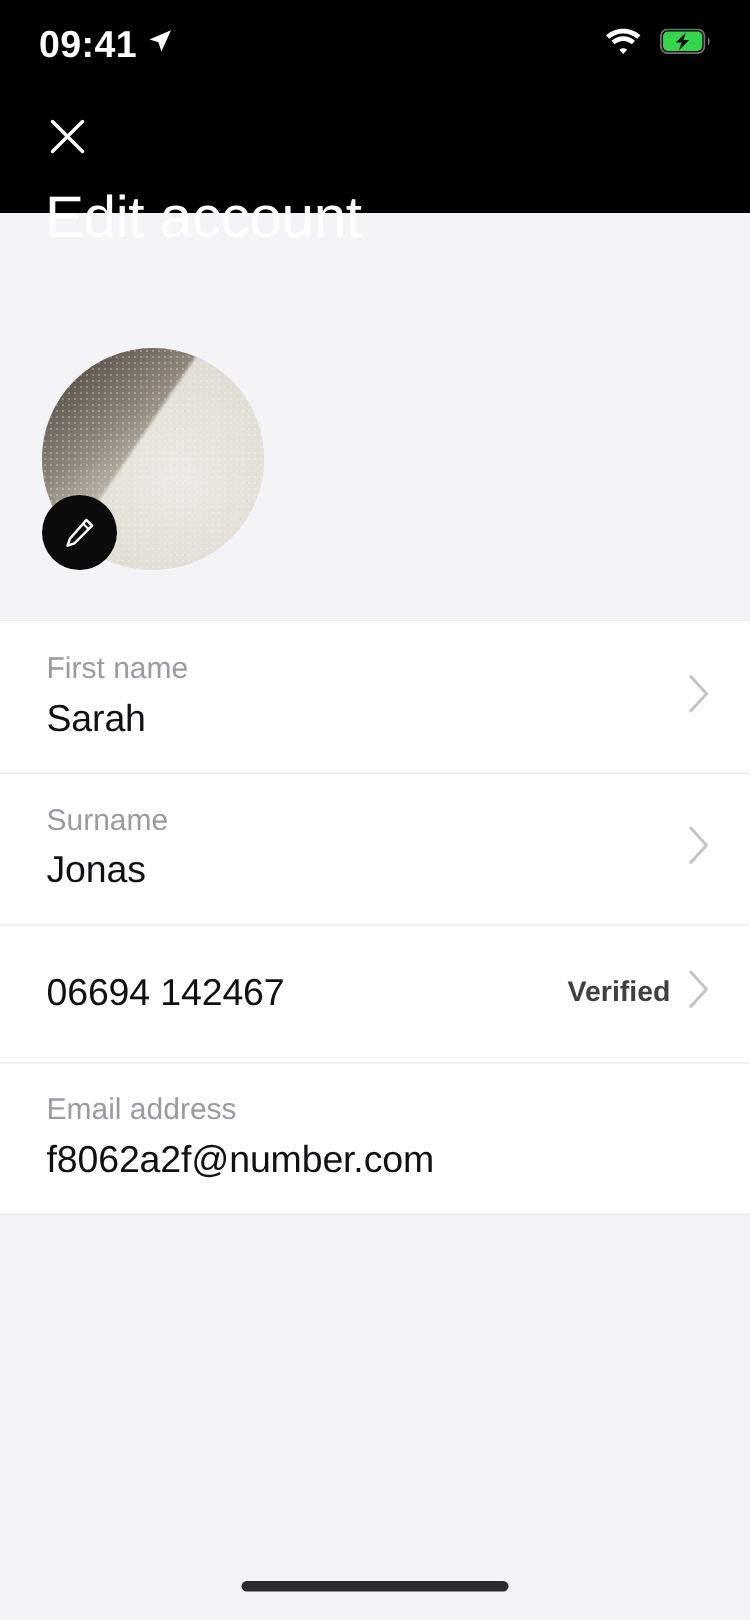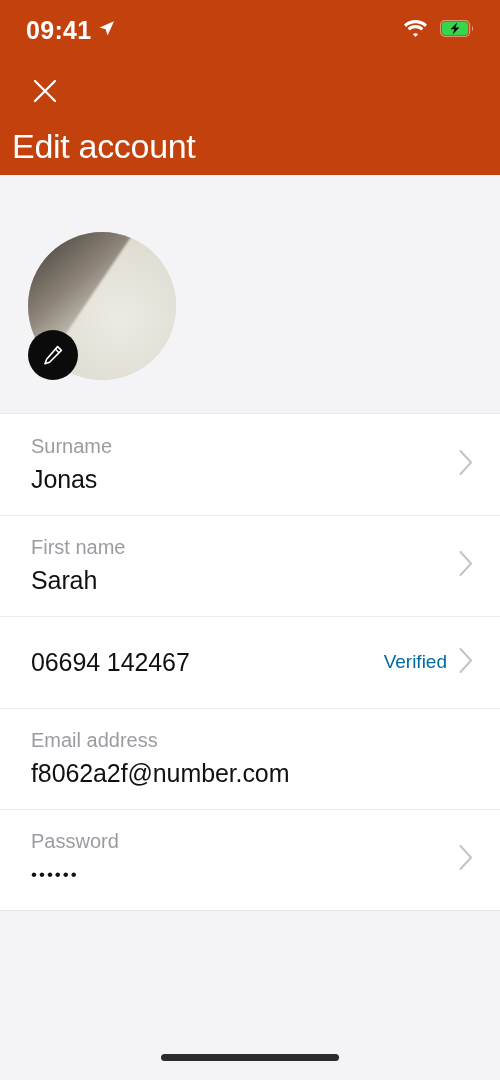--- a/index.html
+++ b/index.html
@@ -6,39 +6,39 @@
   html, body {
     width:500px; height:1080px;
     background:#f4f4f6;
     font-family:"Liberation Sans", sans-serif;
     -webkit-font-smoothing:antialiased;
     overflow:hidden;
   }
   .phone { position:relative; width:500px; height:1080px; background:#f4f4f6; }
 
   
-  .header { position:absolute; top:0; left:0; width:500px; height:175px; background:#c2410c; }
+  .header { position:absolute; top:0; left:0; width:500px; height:142px; background:#000000; }
 
   .statusbar {
     position:absolute; top:0; left:0; width:500px; height:60px;
     display:flex; align-items:center; justify-content:space-between;
     padding:0 26px;
   }
   .sb-left { display:flex; align-items:center; gap:7px; }
   .sb-time { color:#fff; font-size:25px; font-weight:bold; letter-spacing:0.3px; }
   .loc-arrow { display:block; }
   .sb-right { display:flex; align-items:center; gap:12px; }
 
   .close-btn {
     position:absolute; left:28px; top:74px;
     width:34px; height:34px; cursor:pointer;
   }
   .page-title {
-    position:absolute; left:12px; top:124px;
-    color:#fff; font-size:34px; font-weight:400; letter-spacing:-0.3px;
+    position:absolute; left:30px; top:124px;
+    color:#fff; font-size:39px; font-weight:400; letter-spacing:-0.3px;
     line-height:44px;
   }
 
   
   .avatar-band {
     position:absolute; top:190px; left:0; width:500px; height:223px;
     background:#f4f4f6;
   }
   .avatar-wrap { position:absolute; left:28px; top:42px; width:148px; height:148px; }
   .avatar {
@@ -93,21 +93,21 @@
   .row + .row::before {
     content:""; position:absolute; left:0; top:0; width:100%; height:1px;
     background:#ececee;
   }
   .row-main { display:flex; flex-direction:column; gap:7px; }
   .row-label { font-size:20px; color:#9b9ba1; font-weight:400; line-height:23px; }
   .row-value { font-size:25px; color:#111114; font-weight:400; line-height:29px; letter-spacing:-0.1px; }
   .row-dots { font-size:17px; color:#111114; letter-spacing:2px; line-height:29px; }
   .row-right { display:flex; align-items:center; gap:11px; }
   .badge { font-size:19px; font-weight:400; }
-  .badge.verified { color:#0369a1; }
+  .badge.verified { color:#404040;font-weight:bold; }
   .badge.unverified { color:#d89a4e; }
   .chev { display:block; }
 
   
   .home-indicator {
     position:absolute; left:50%; bottom:19px; transform:translateX(-50%);
     width:178px; height:7px; border-radius:4px; background:#2b2b2e;
   }
 </style>
 </head>
@@ -167,36 +167,36 @@
           <path d="M14.3 6 L18 9.7" fill="none" stroke="#ffffff" stroke-width="1.4"></path>
         </svg>
       </div>
     </div>
   </div>
 
   <div class="card">
 
     <div class="row">
       <div class="row-main">
-        <span class="row-label">Surname</span>
-        <span class="row-value">Jonas</span>
+        <span class="row-label">First name</span>
+        <span class="row-value">Sarah</span>
       </div>
       <div class="row-right">
         <span class="chev">
           <svg width="16" height="27" viewBox="0 0 16 27">
               <path d="M2.5 2 L13 13.5 L2.5 25" fill="none" stroke="#c3c3c8" stroke-width="2" stroke-linecap="round" stroke-linejoin="round"></path>
             </svg>
         </span>
       </div>
     </div>
 
     <div class="row">
       <div class="row-main">
-        <span class="row-label">First name</span>
-        <span class="row-value">Sarah</span>
+        <span class="row-label">Surname</span>
+        <span class="row-value">Jonas</span>
       </div>
       <div class="row-right">
         <span class="chev">
           <svg width="16" height="27" viewBox="0 0 16 27">
               <path d="M2.5 2 L13 13.5 L2.5 25" fill="none" stroke="#c3c3c8" stroke-width="2" stroke-linecap="round" stroke-linejoin="round"></path>
             </svg>
         </span>
       </div>
     </div>
 
@@ -214,31 +214,18 @@
       </div>
     </div>
 
     <div class="row">
       <div class="row-main">
         <span class="row-label">Email address</span>
         <span class="row-value">f8062a2f@number.com</span>
       </div>
     </div>
 
-    <div class="row">
-      <div class="row-main">
-        <span class="row-label">Password</span>
-        <span class="row-dots">••••••</span>
-      </div>
-      <div class="row-right">
-        <span class="chev">
-          <svg width="16" height="27" viewBox="0 0 16 27">
-              <path d="M2.5 2 L13 13.5 L2.5 25" fill="none" stroke="#c3c3c8" stroke-width="2" stroke-linecap="round" stroke-linejoin="round"></path>
-            </svg>
-        </span>
-      </div>
-    </div>
 
   </div>
 
   <div class="home-indicator"></div>
 
 </div>
 
 </body></html>

